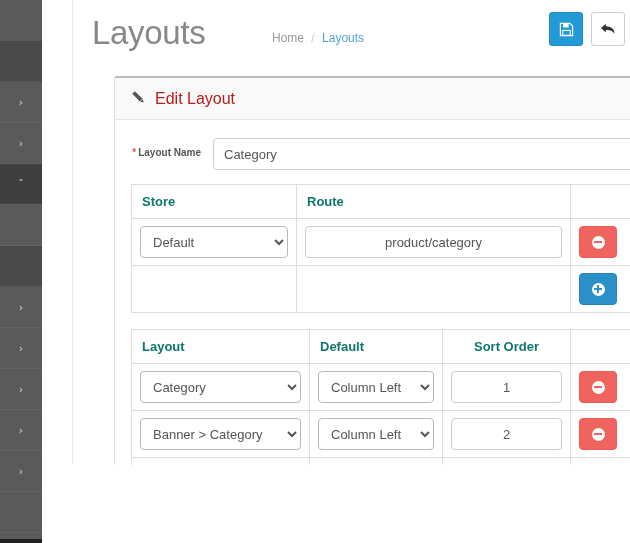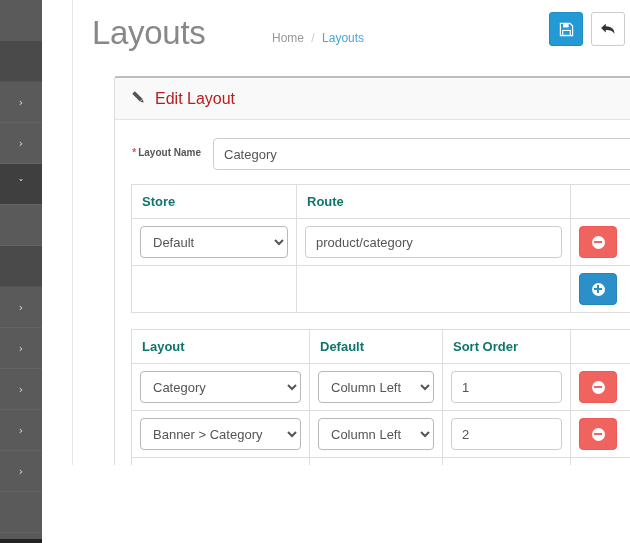--- a/index.html
+++ b/index.html
@@ -195,32 +195,33 @@
     text-align: left;
     padding: 9px 10px;
     vertical-align: middle;
   }
   table.gt td {
     border: 1px solid #dddddd;
     padding: 7px 8px;
     vertical-align: middle;
     background: #ffffff;
   }
-  table.gt th.right, table.gt td.right { text-align: left; }
+  table.gt th.right, table.gt td.right { text-align: center; }
   .cell-input {
     width: 100%;
     height: 32px;
     border: 1px solid #cccccc;
     border-radius: 4px;
     padding: 4px 10px;
     font-size: 13px;
     color: #555555;
     background: #ffffff;
     font-family: "Liberation Sans", sans-serif;
     outline: none;
+    text-align: center;
   }
   select.nsel {
     height: 32px;
     border: 1px solid #b8b8b8;
     border-radius: 4px;
     padding: 3px 4px 3px 8px;
     font-size: 13px;
     color: #555555;
     background: #ffffff;
     font-family: Liberation Sans, sans-serif;

